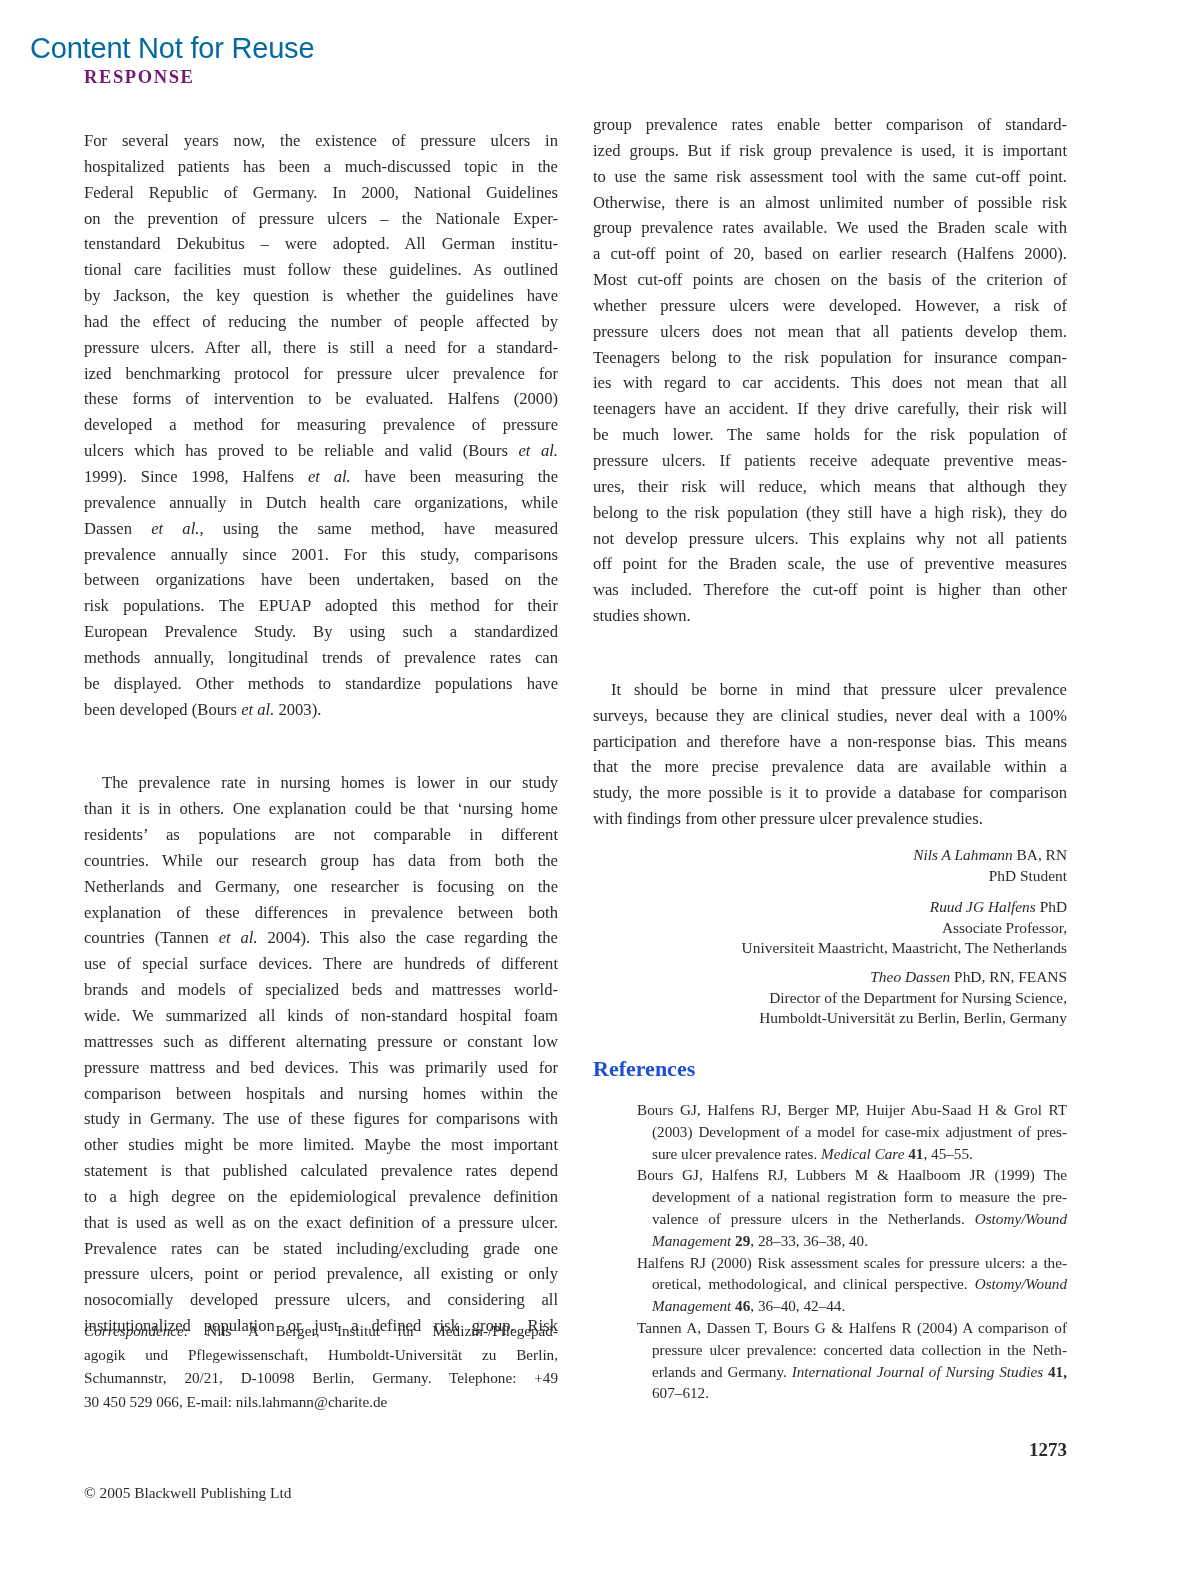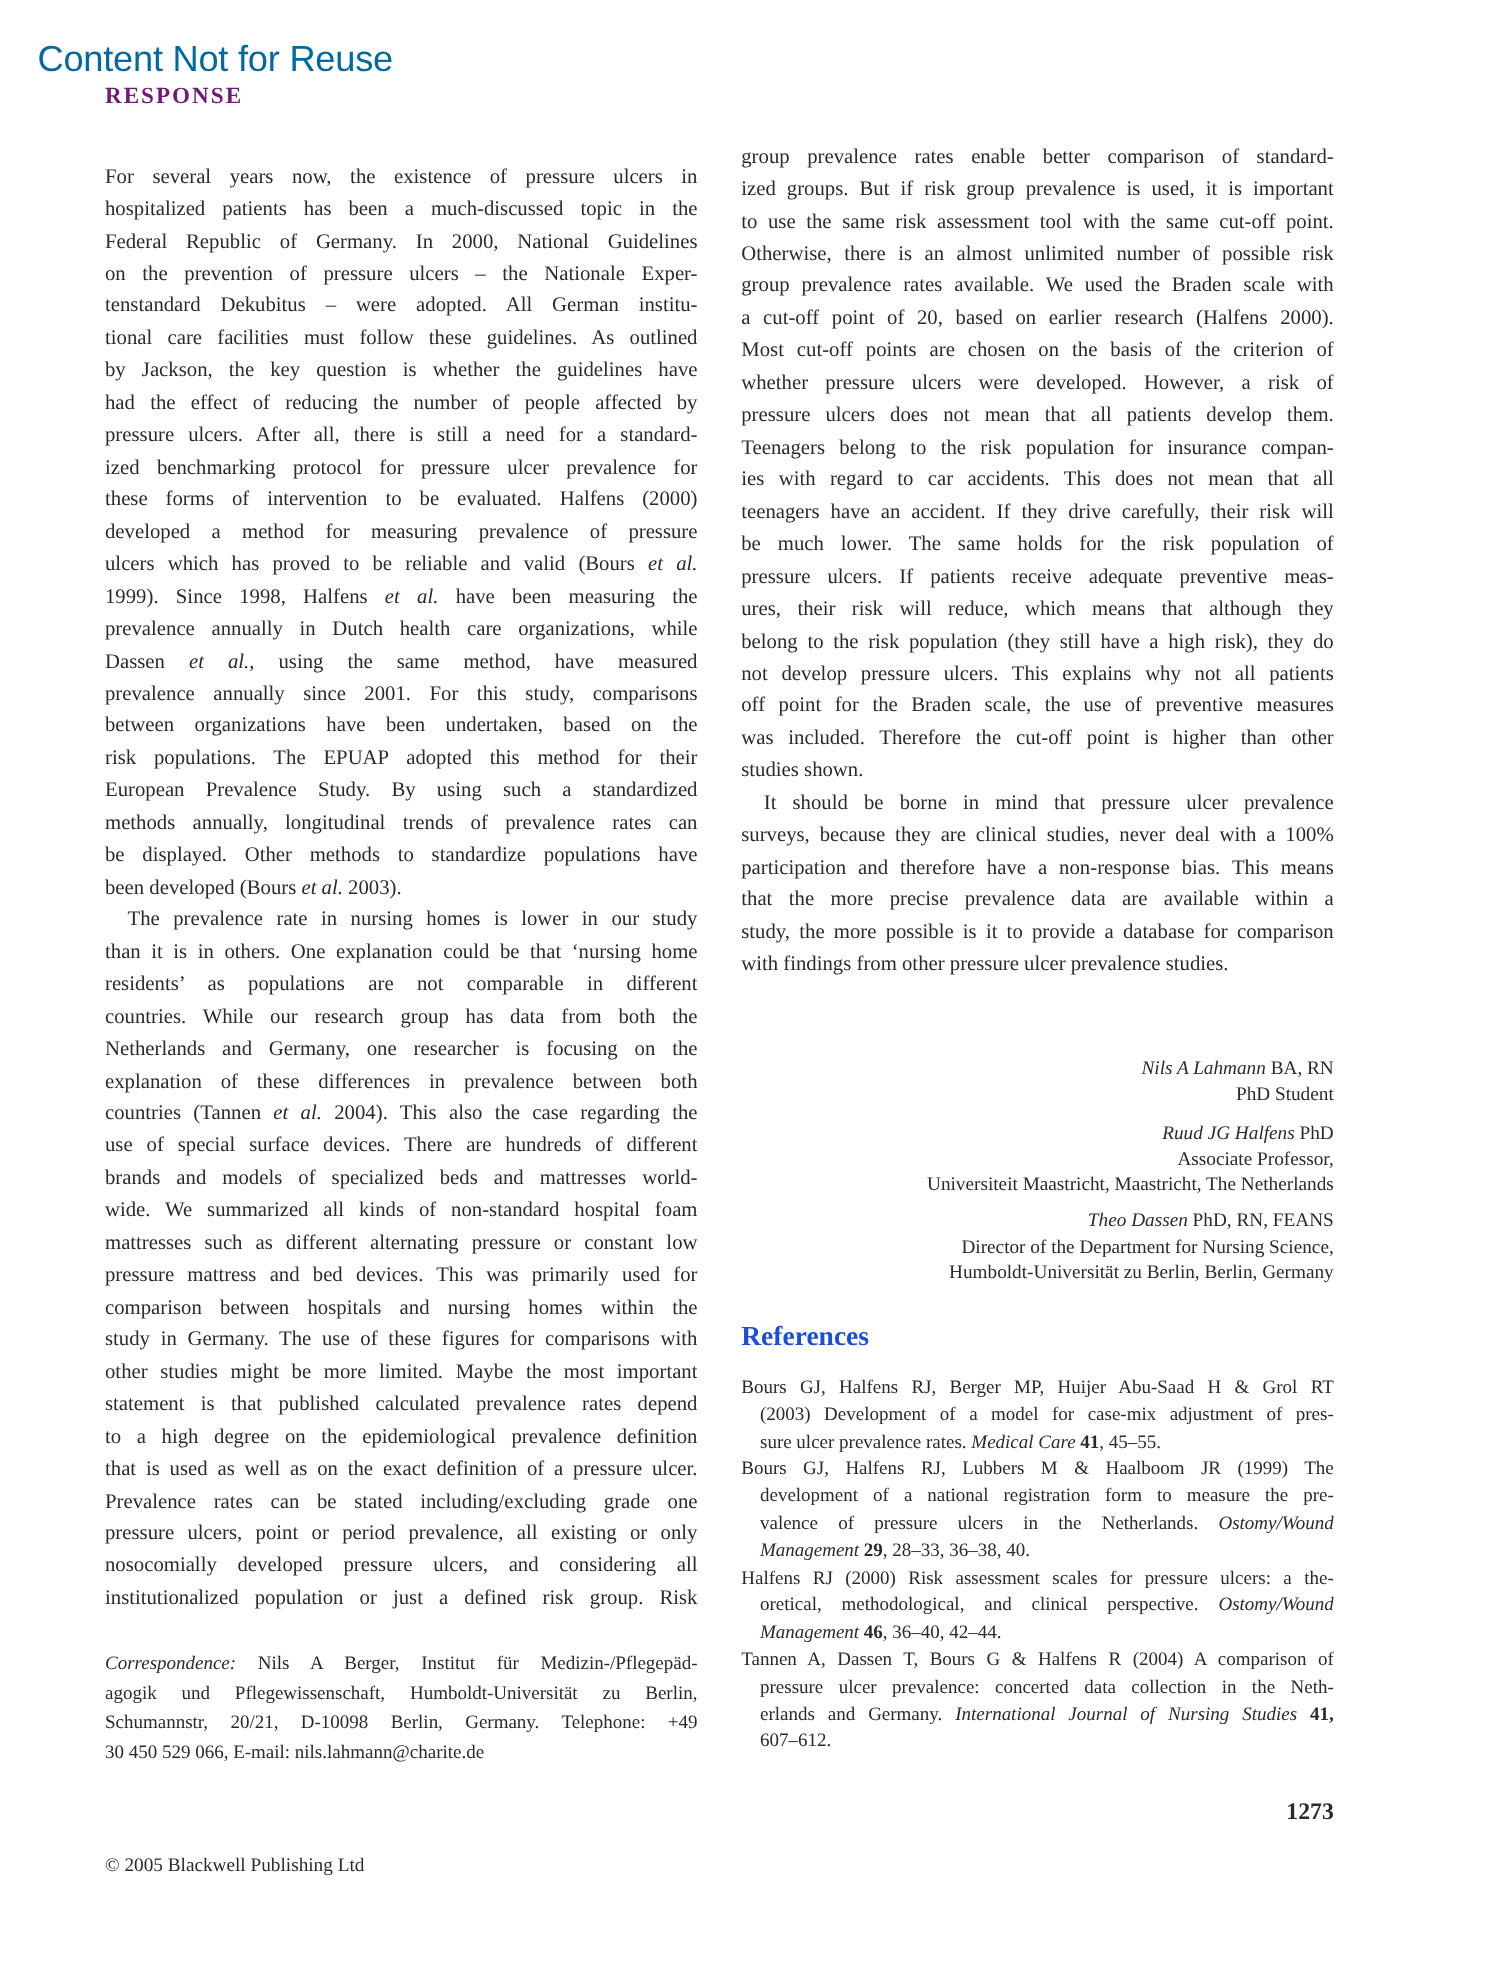--- a/index.html
+++ b/index.html
@@ -8,39 +8,39 @@
   .watermark { position: absolute; left: 30px; top: 30px; font-family: "Liberation Sans", "DejaVu Sans", sans-serif;
                font-size: 29px; color: #0369a1; letter-spacing: -0.2px; line-height: 36px; }
   .section-label { position: absolute; left: 84px; top: 67px; font-size: 18.5px; font-weight: bold;
                    letter-spacing: 1.6px; color: #701a75; }
   .col { position: absolute; width: 474px; }
   .col-left { left: 84px; top: 128px; }
   .col-right { left: 593px; top: 112px; }
   .line { display: block; height: 25.85px; line-height: 25.85px; font-size: 16.6px; white-space: nowrap;
           text-align: justify; text-align-last: justify; overflow: hidden; }
   .line.last { text-align-last: left; }
-  .line.indent { text-indent: 18px; }
+  .line.indent { text-indent: 18px; margin-top: 48px; }
   em { font-style: italic; }
   b { font-weight: bold; }
 
   .corr { position: absolute; left: 84px; top: 1319px; width: 474px; }
   .corr .line { height: 23.5px; line-height: 23.5px; font-size: 15.2px; }
 
   .copyright { position: absolute; left: 84px; top: 1482px; font-size: 15.4px; line-height: 22px; }
   .page-num { position: absolute; right: 133px; top: 1439px; font-size: 19px; font-weight: bold; line-height: 22px; text-align: right; }
 
   .sig { position: absolute; right: 133px; text-align: right; font-size: 15.4px; line-height: 20.5px; width: 500px; }
   .sig .name-line { display: block; }
   .sig-1 { top: 845px; }
   .sig-2 { top: 897px; }
   .sig-3 { top: 967px; }
 
   .refs-heading { position: absolute; left: 593px; top: 1054px; font-size: 22px; font-weight: bold; color: #1d4ed8; line-height: 30px; }
   .refs { position: absolute; left: 593px; top: 1099px; width: 474px; }
-  .ref .line { height: 21.8px; line-height: 21.8px; font-size: 15.2px; }
+  .ref .line { height: 21.8px; line-height: 21.8px; font-size: 15.2px; margin-left: 44px; }
   .ref .line.hang { padding-left: 15px; }
 </style>
 </head>
 <body>
 
 <div class="watermark">Content Not for Reuse</div>
 <div class="section-label">RESPONSE</div>
 
 <div class="col col-left">
   <span class="line">For several years now, the existence of pressure ulcers in</span>

